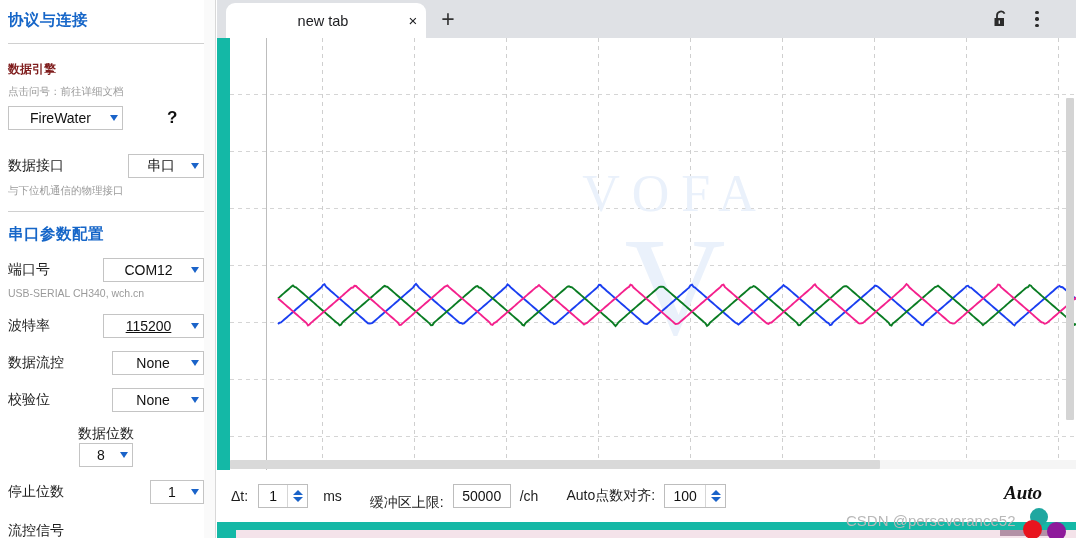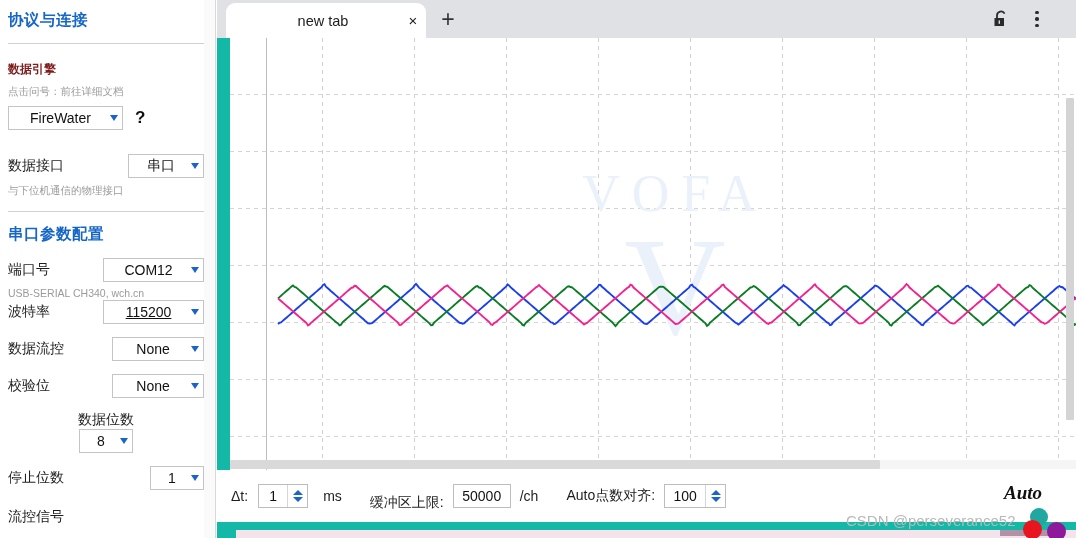--- a/index.html
+++ b/index.html
@@ -143,21 +143,21 @@
 <div id="app">
 
   <div id="sidebar">
 
     <div class="sec-title" style="margin-top:10px;">协议与连接</div>
     <div class="hr" style="margin-top:12px;"></div>
 
     <div class="grp-title" style="margin-top:17px;">数据引擎</div>
     <div class="hint" style="margin-top:7px;">点击问号：前往详细文档</div>
 
-    <div class="row" style="margin-top:7px;">
+    <div class="row" style="margin-top:7px;gap:32px;">
       <div class="sel" style="width:115px;">
         <span class="v">FireWater</span>
         <span class="caret"></span>
       </div>
       <span class="qm">?</span>
     </div>
 
     <div class="row" style="margin-top:24px;justify-content:space-between;width:196px;">
       <span class="lbl">数据接口</span>
       <div class="sel" style="width:76px;">
@@ -173,21 +173,21 @@
 
     <div class="row" style="margin-top:13px;justify-content:space-between;width:196px;">
       <span class="lbl">端口号</span>
       <div class="sel" style="width:101px;">
         <span class="v">COM12</span>
         <span class="caret"></span>
       </div>
     </div>
     <div class="hint" style="margin-top:5px;">USB-SERIAL CH340, wch.cn</div>
 
-    <div class="row" style="margin-top:1px;justify-content:space-between;width:196px;align-items:center;">
+    <div class="row" style="margin-top:15px;justify-content:space-between;width:196px;align-items:center;">
       <span class="lbl">波特率</span>
       <div class="sel" style="width:101px;">
         <span class="v ul">115200</span>
         <span class="caret"></span>
       </div>
     </div>
 
     <div class="row" style="margin-top:13px;justify-content:space-between;width:196px;">
       <span class="lbl">数据流控</span>
       <div class="sel" style="width:92px;">

